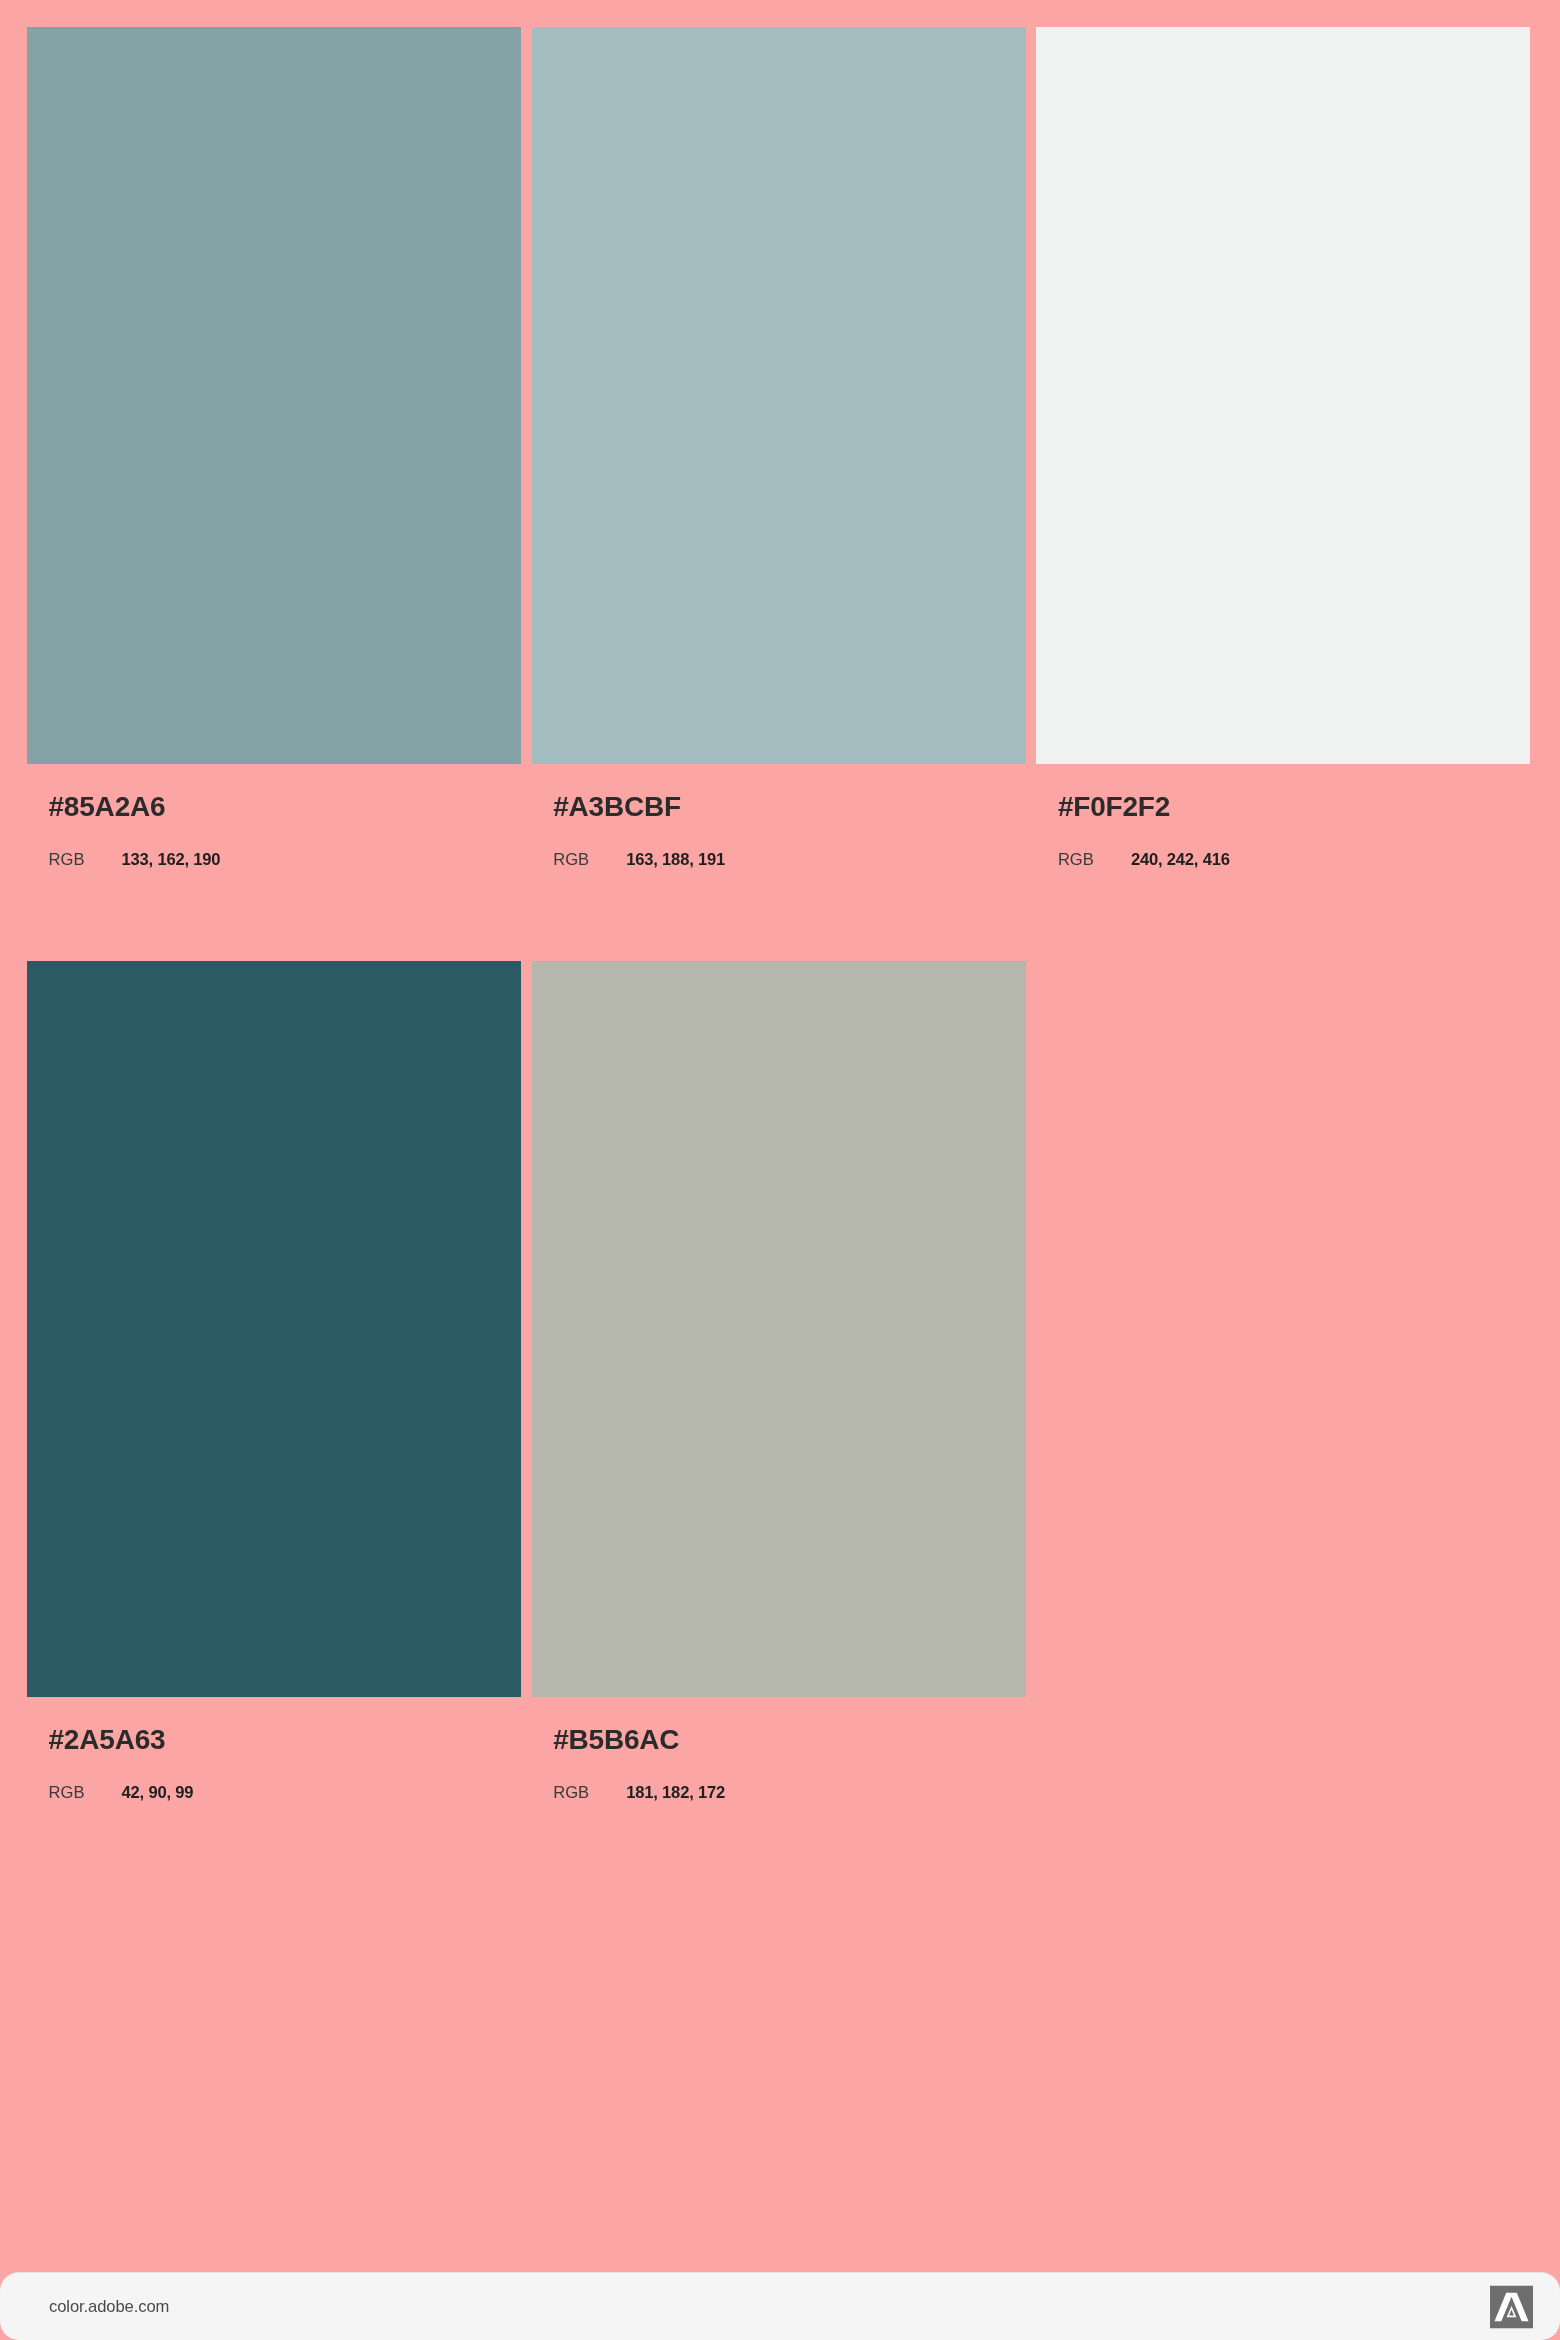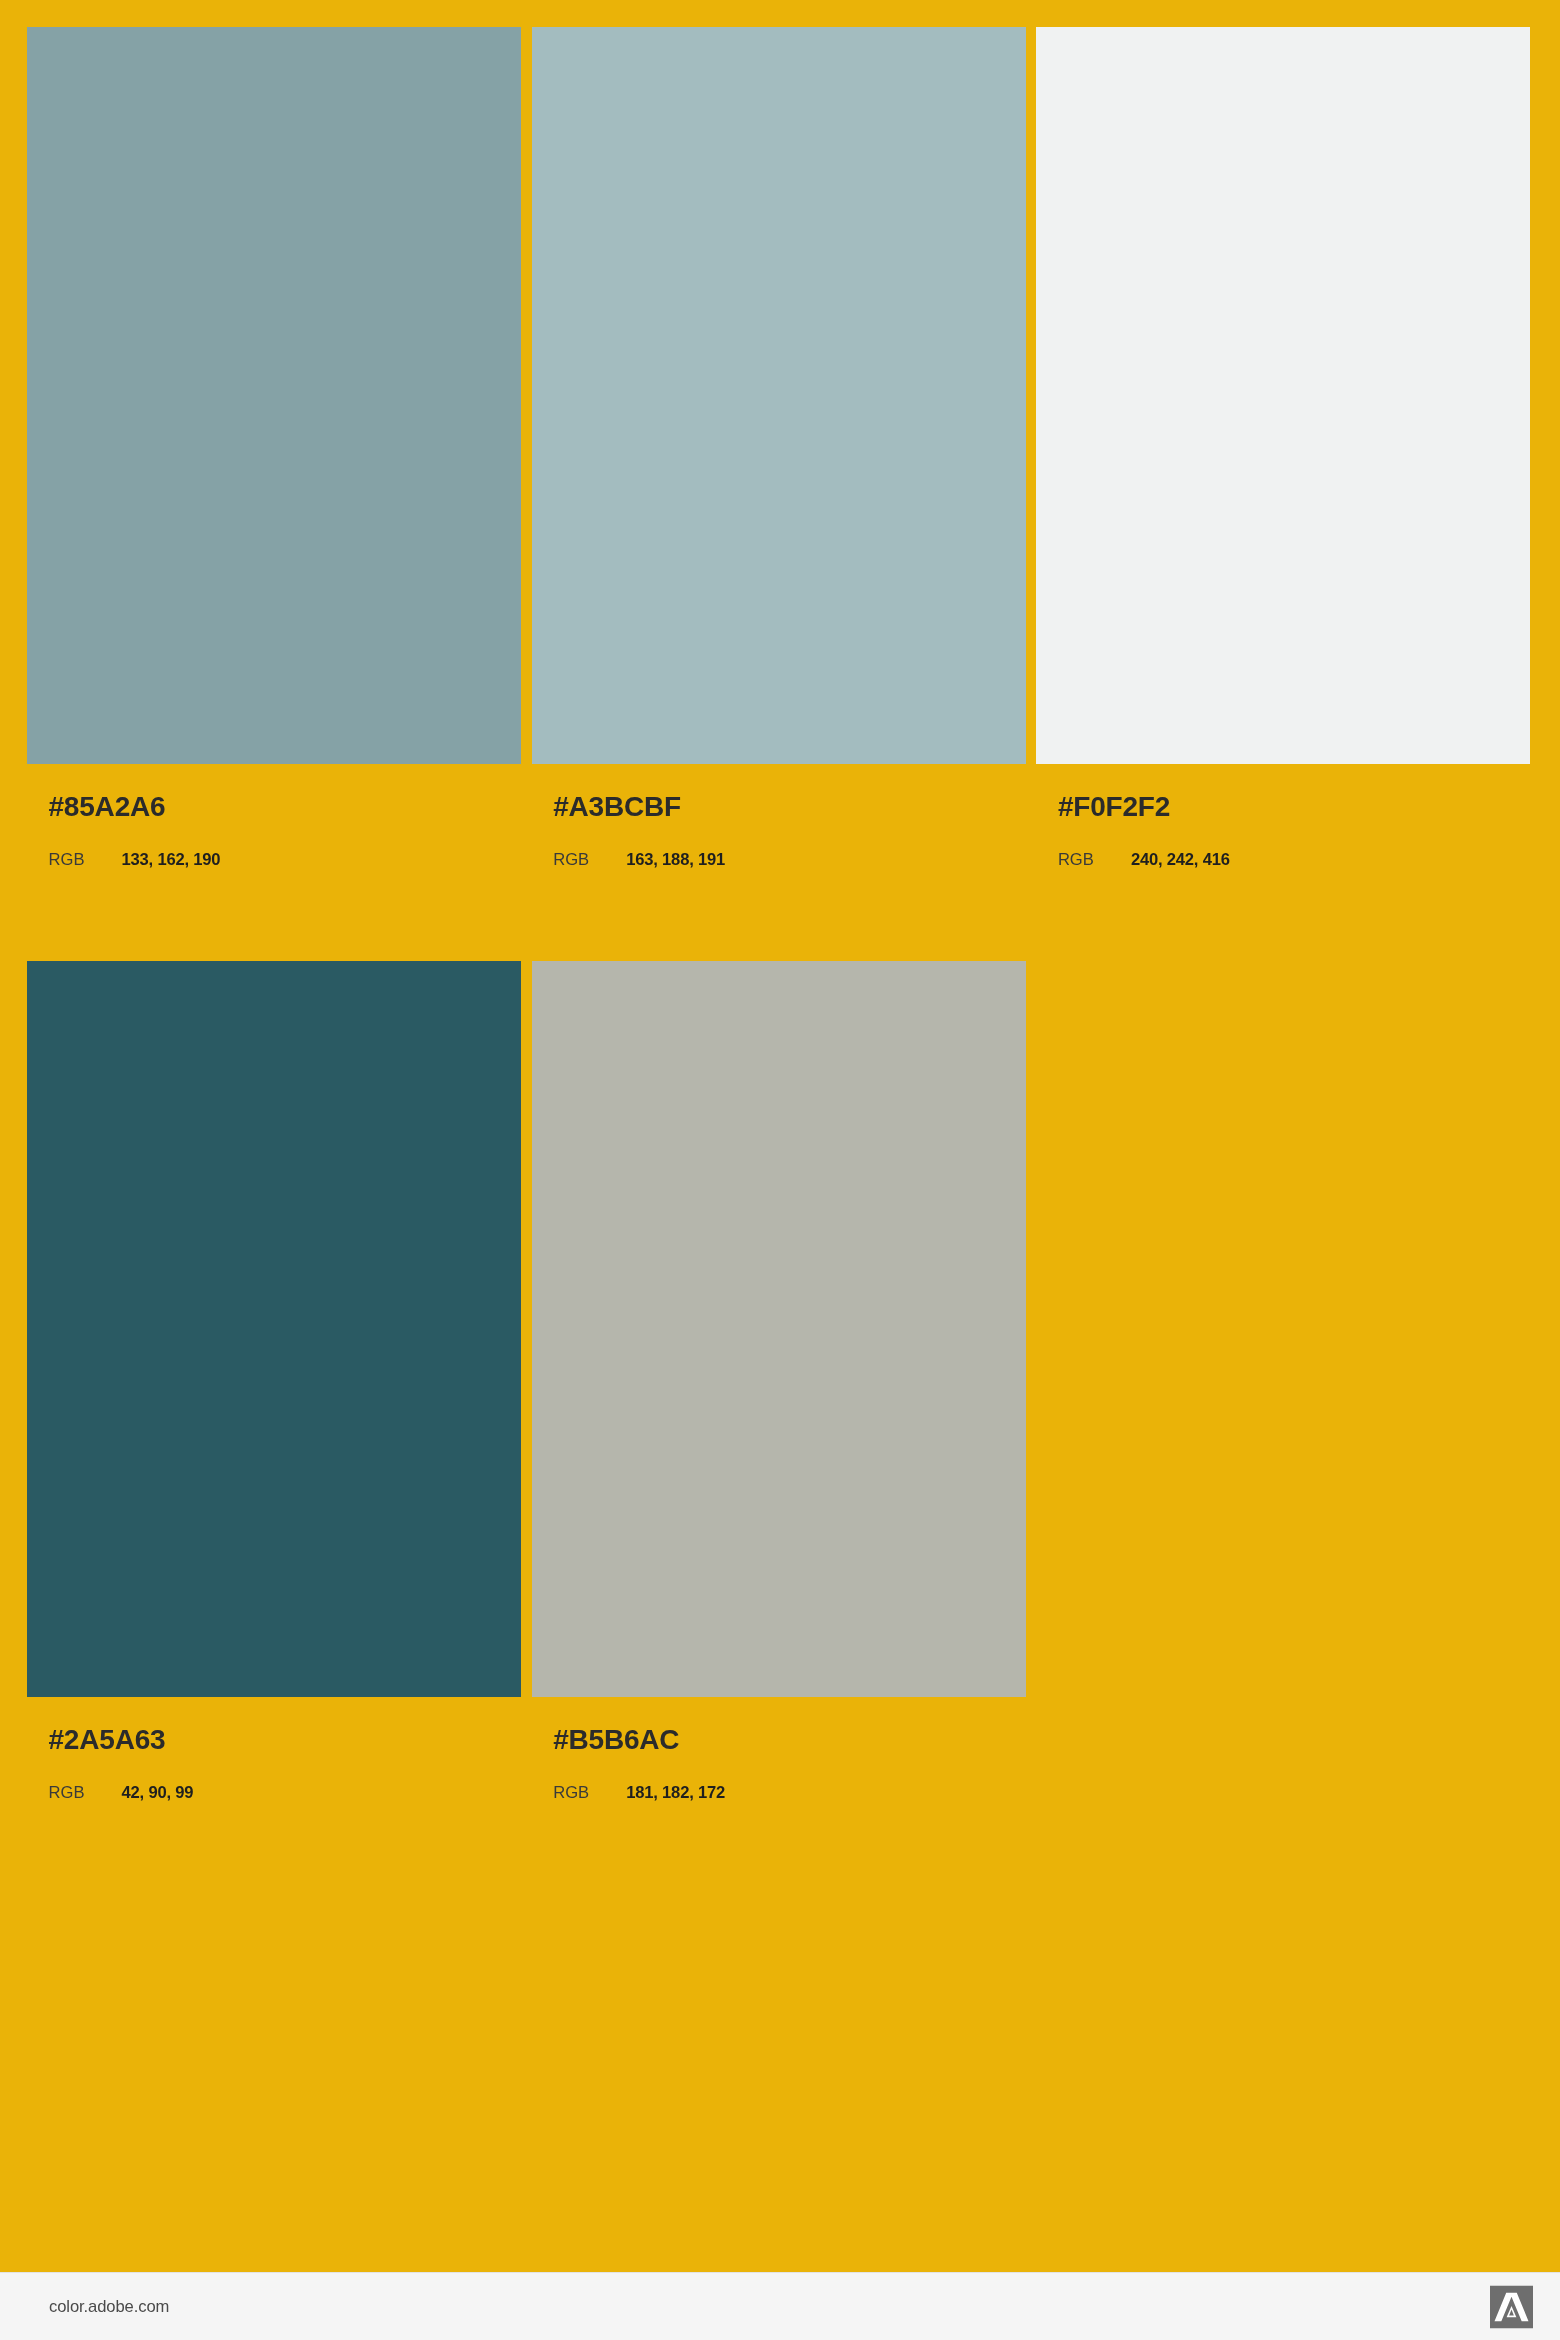--- a/index.html
+++ b/index.html
@@ -15,21 +15,21 @@
     overflow: hidden;
     position: relative;
   }
 
   .palette-page {
     position: absolute;
     left: 0;
     top: 0;
     width: 1560px;
     height: 2341px;
-    background: #eab308;
+    background: #fca5a5;
   }
 
   
   .swatch-row {
     position: absolute;
     left: 27px;
     display: flex;
     flex-direction: row;
     gap: 10.7px;
   }
@@ -175,21 +175,21 @@
         <div class="swatch-hex">#B5B6AC</div>
         <div class="swatch-rgb-line">
           <span class="rgb-label">RGB</span>
           <span class="rgb-values">181, 182, 172</span>
         </div>
       </div>
     </div>
 
   </div>
 
-  <div class="page-footer" style="background: rgb(245, 245, 245);">
+  <div class="page-footer" style="background: rgb(245, 245, 245); border-radius: 19px;">
     <span class="footer-url">color.adobe.com</span>
     <span class="footer-logo">
       <svg width="43" height="43" viewBox="0 0 44 44" xmlns="http://www.w3.org/2000/svg">
         <rect x="0" y="0" width="44" height="44" fill="#6E6E6E"></rect>
         <path d="M16.6 7.5 L4.6 36.5 L11.6 36.5 L22 11.4 L32.4 36.5 L39.4 36.5 L27.4 7.5 Z" fill="#ffffff"></path>
         <path d="M22 21.0 L17.0 32.6 L27.0 32.6 Z" fill="#ffffff"></path>
         <path d="M22 24.6 L19.6 30.6 L24.4 30.6 Z" fill="#6E6E6E"></path>
       </svg>
     </span>
   </div>

